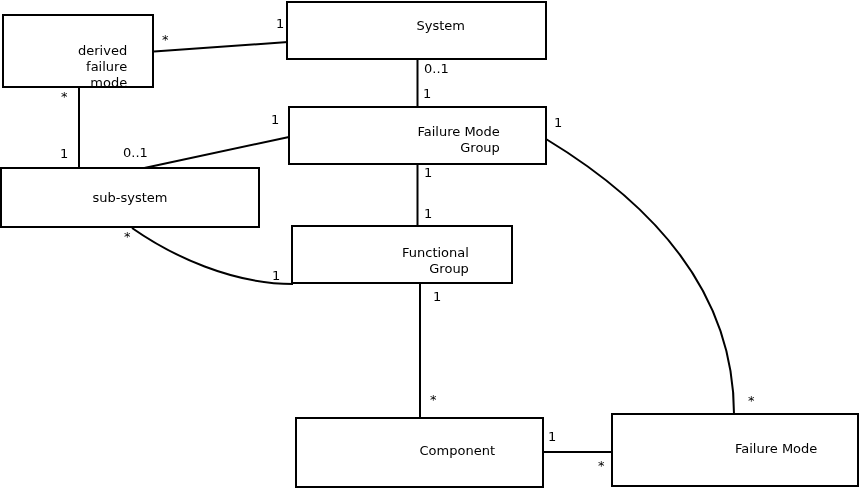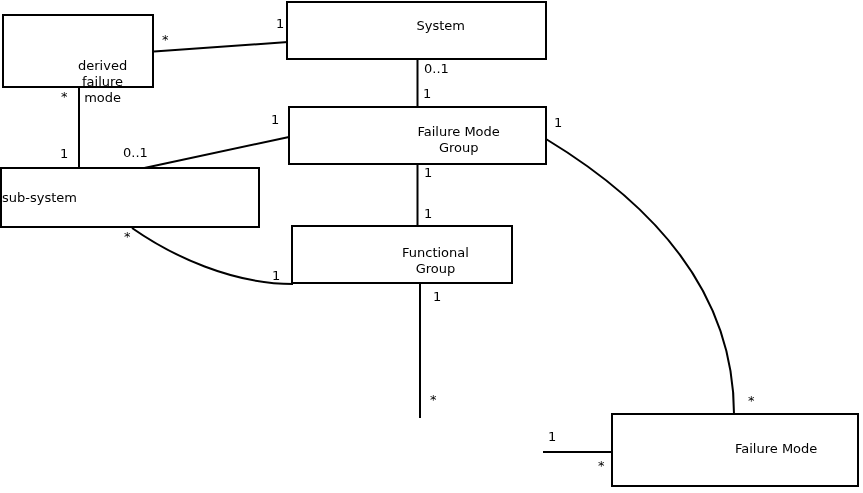--- a/index.html
+++ b/index.html
@@ -1,34 +1,34 @@
 <!DOCTYPE html>
 <html><head>
 <meta charset="utf-8">
 <style>
   html,body{margin:0;padding:0;background:#fff;}
   .canvas{position:relative;width:863px;height:493px;background:#ffffff;overflow:hidden;
           font-family:"DejaVu Sans",sans-serif;color:#000;}
   .canvas svg{position:absolute;left:0;top:0;width:863px;height:493px;}
   .box{position:absolute;background:#ffffff;border:2px solid #000;box-sizing:border-box;}
-  .lbl{position:absolute;left:50%;top:0;white-space:pre-line;font-size:13px;line-height:16px;text-align:center;}
+  .lbl{position:absolute;left:50%;top:0;white-space:pre-line;font-size:13px;line-height:16px;text-align:right;}
   .mult{position:absolute;font-size:13px;line-height:14px;}
 
   .box-derived{left:2px;top:14px;width:152px;height:74px}
   .box-system{left:286px;top:1px;width:261px;height:59px}
   .box-fmg{left:288px;top:106px;width:259px;height:59px}
   .box-subsystem{left:0px;top:167px;width:260px;height:61px}
   .box-fg{left:291px;top:225px;width:222px;height:59px}
   .box-component{left:295px;top:417px;width:249px;height:71px}
   .box-failuremode{left:611px;top:413px;width:248px;height:74px}
 
-  .box-derived .lbl{top:42px}
+  .box-derived .lbl{top:27px}
   .box-system .lbl{top:15px}
   .box-fmg .lbl{top:16px}
-  .box-subsystem .lbl{left:0;width:100%;text-align:left;top:21px}
+  .box-subsystem .lbl{left:0;width:100%;text-align:center;top:21px}
   .box-fg .lbl{top:18px}
   .box-component .lbl{top:24px}
   .box-failuremode .lbl{top:26px}
 </style>
 </head>
 <body>
 
 <div class="canvas">
 
   <svg viewBox="0 0 863 493">
@@ -57,20 +57,23 @@
     <span class="lbl">Failure Mode
 Group</span>
   </div>
   <div class="box box-subsystem">
     <span class="lbl">sub-system</span>
   </div>
   <div class="box box-fg">
     <span class="lbl">Functional
 Group</span>
   </div>
+  <div class="box box-component">
+    <span class="lbl">Component</span>
+  </div>
   <div class="box box-failuremode">
     <span class="lbl">Failure Mode</span>
   </div>
 
   <span class="mult" style="left:162px;top:33px">*</span>
   <span class="mult" style="left:276px;top:17px">1</span>
 
   <span class="mult" style="left:61px;top:90px">*</span>
   <span class="mult" style="left:60px;top:147px">1</span>
 

